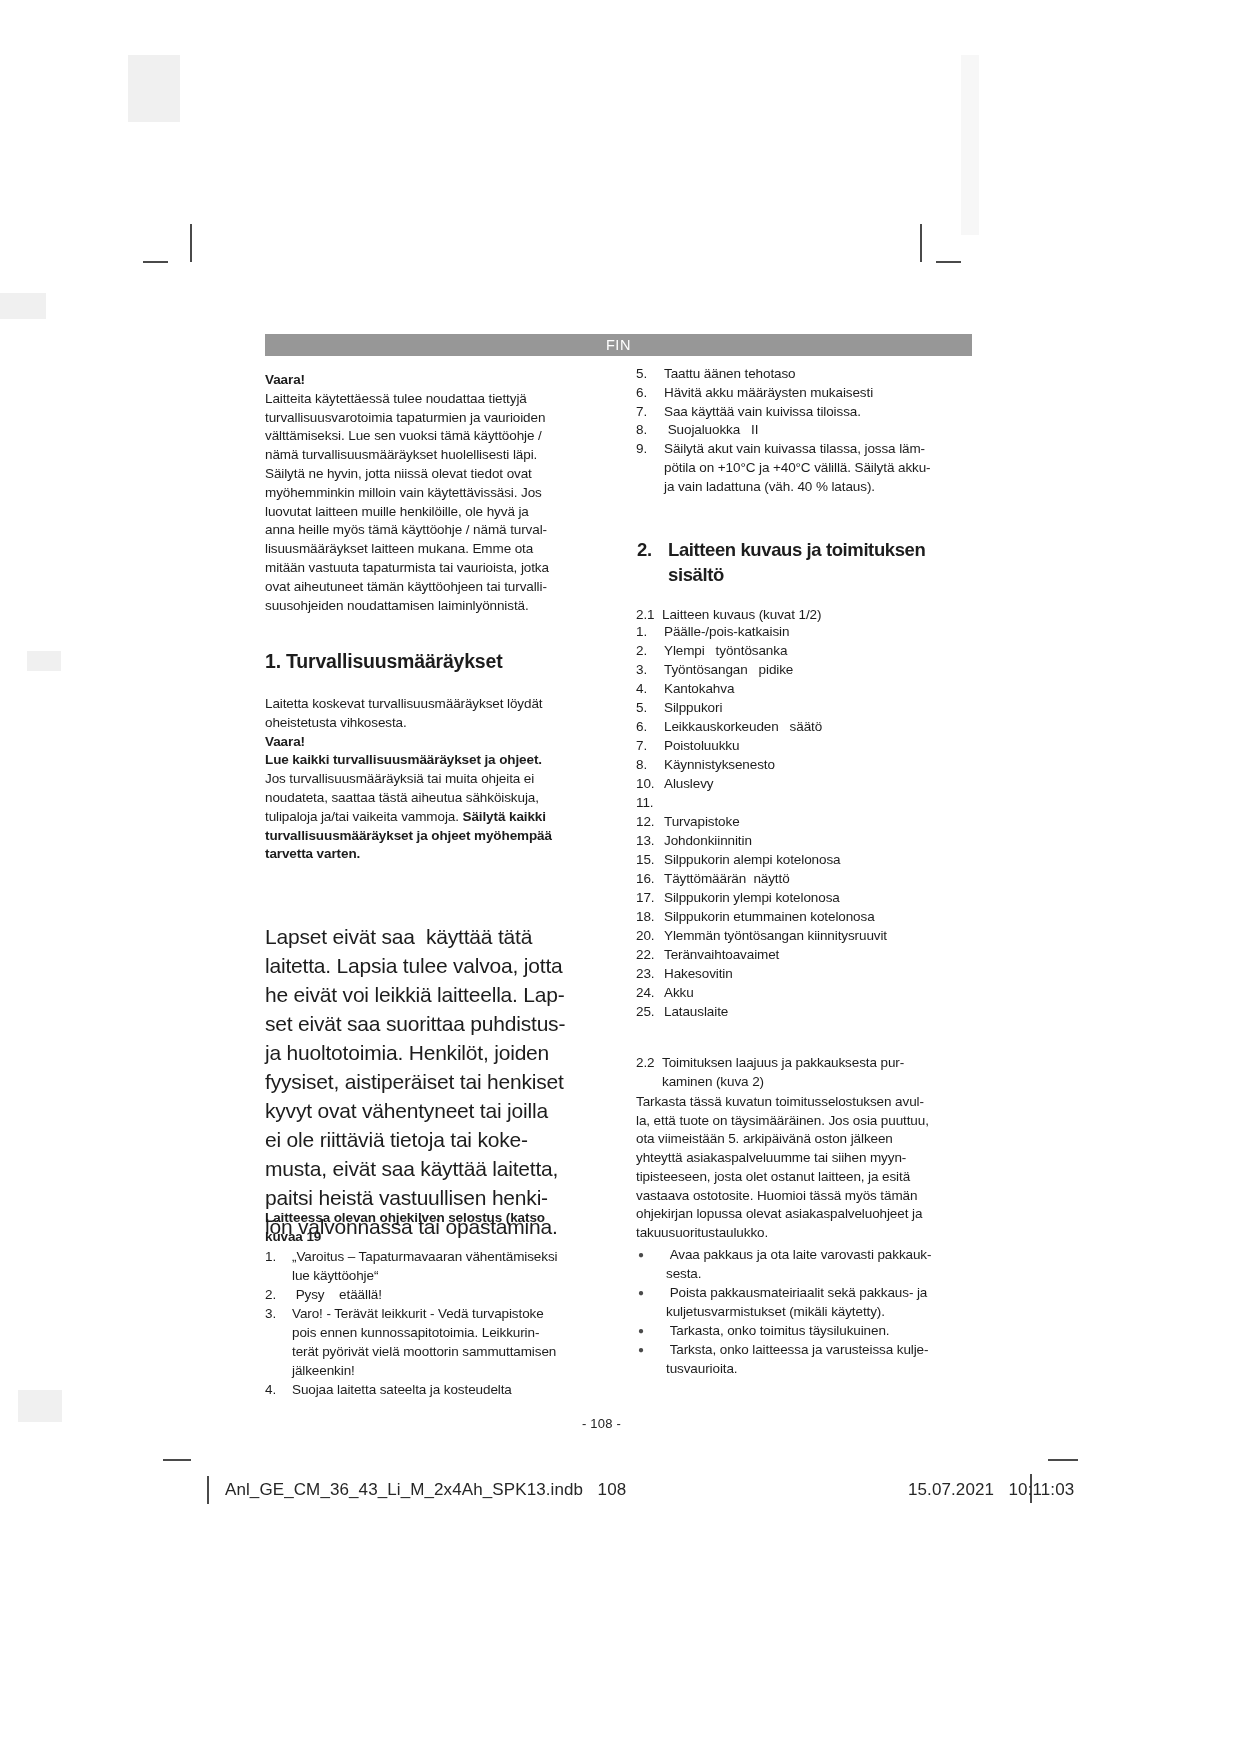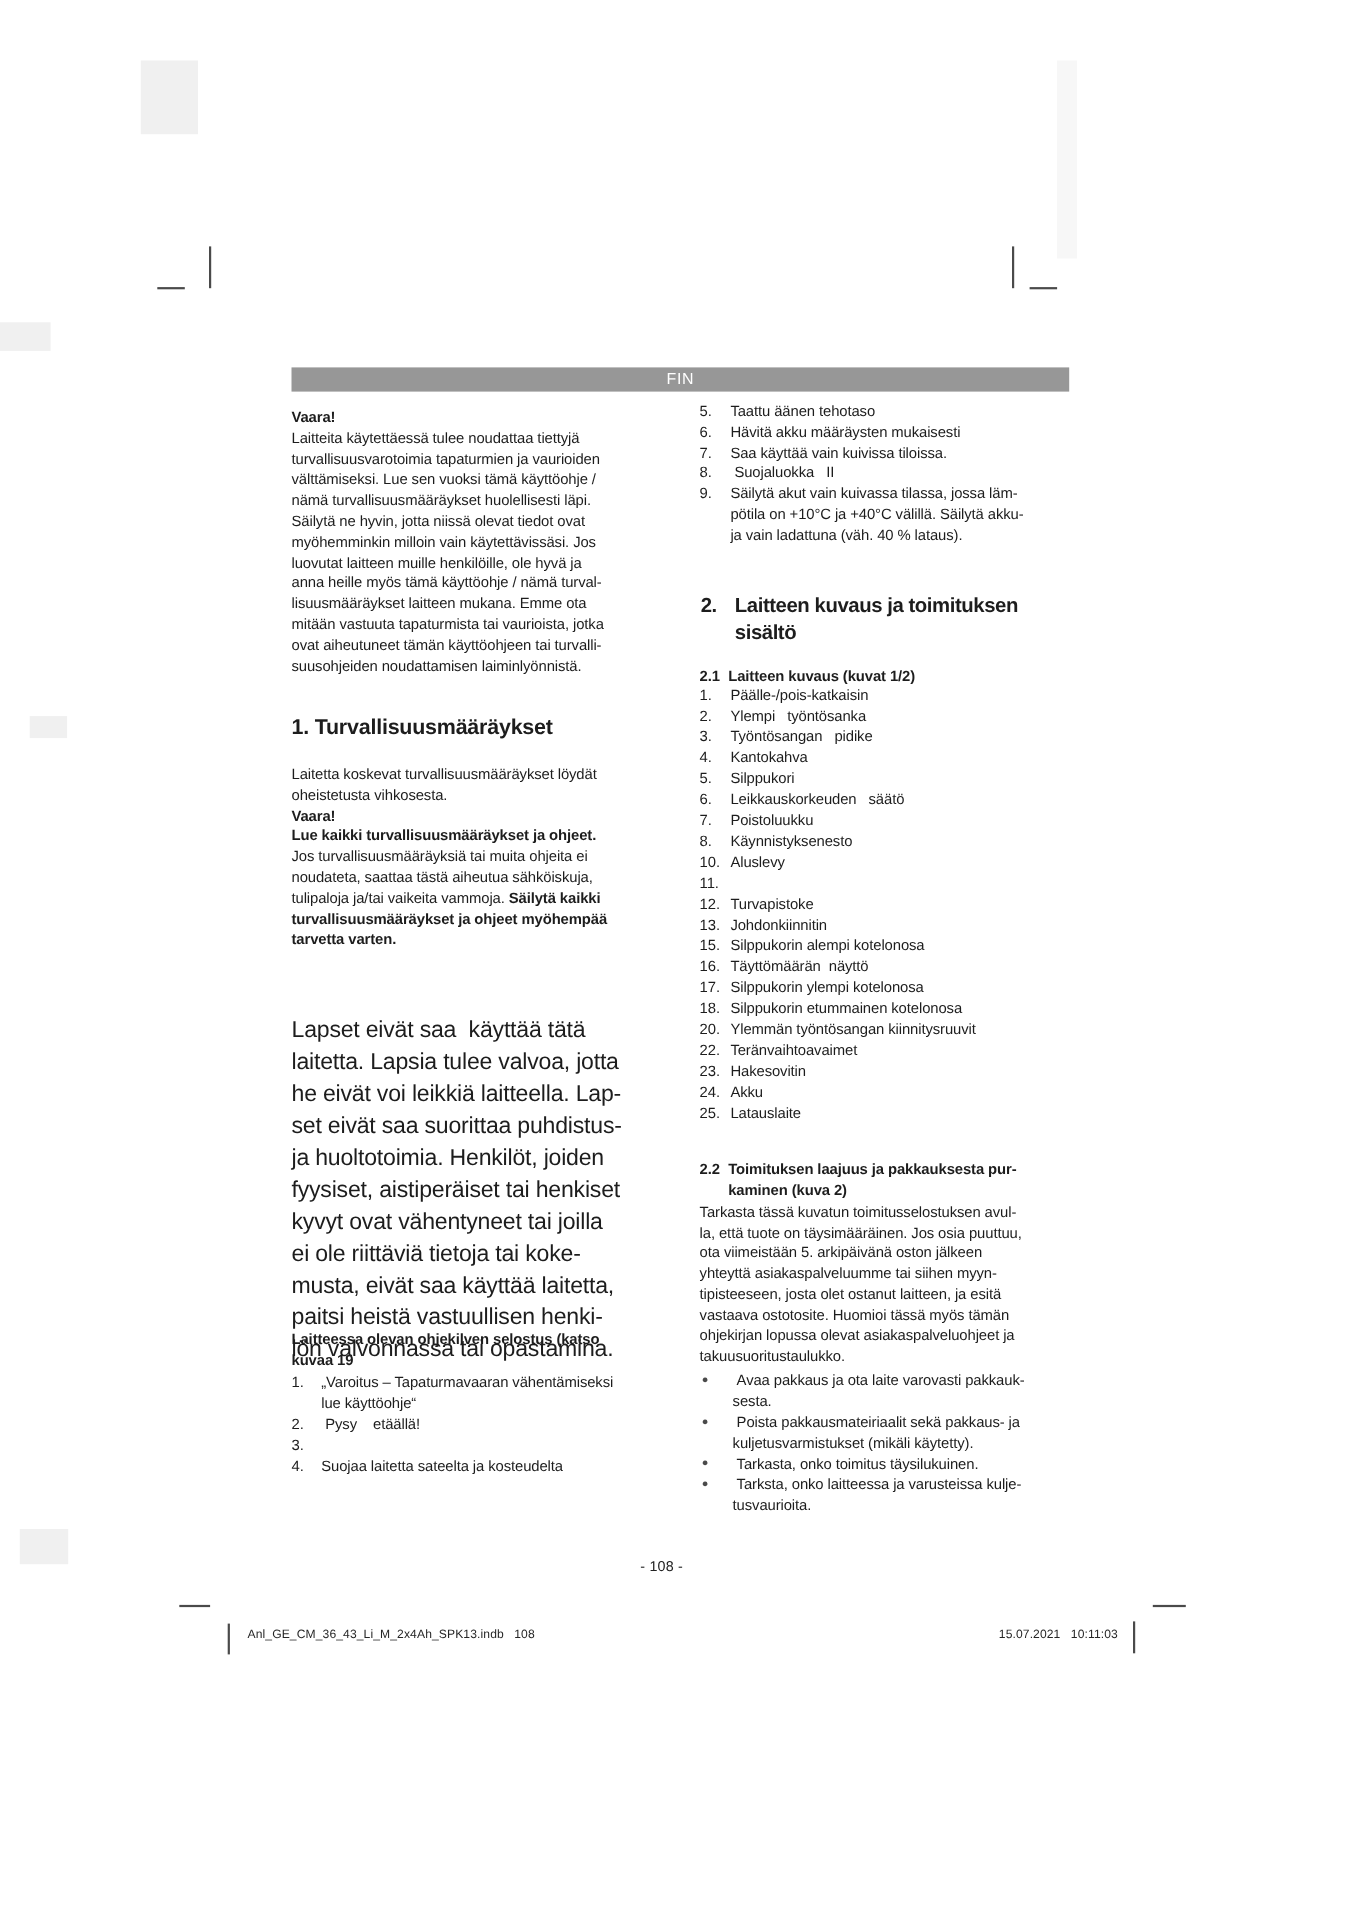--- a/index.html
+++ b/index.html
@@ -16,39 +16,39 @@
   .finbar {
     position:absolute; left:265px; top:334px; width:707px; height:22px;
     background:#979797; display:flex; align-items:center; justify-content:center;
   }
   .finbar .lang { color:#ffffff; font-size:14.5px; letter-spacing:0.6px; }
 
   
   .h1 { font-size:19.5px; font-weight:bold; letter-spacing:-0.2px; }
   .h2row { display:flex; font-size:18.5px; font-weight:bold; line-height:25px; letter-spacing:-0.4px; }
   .h2row .num { flex:0 0 31px; }
-  .h3row { display:flex; font-size:13.5px; font-weight:bold; line-height:19px; letter-spacing:-0.1px; }
+  .h3row { display:flex; font-size:13.5px; font-weight:normal; line-height:19px; letter-spacing:-0.1px; }
   .h3row .num { flex:0 0 26px; }
 
   
   .large { font-size:21px; line-height:29px; letter-spacing:-0.2px; }
 
   
   .list .li { display:flex; }
   .list .num { flex:0 0 27px; }
   .list.rcol .num { flex:0 0 28px; }
   .list .txt { white-space:pre-wrap; }
   .lh19 { line-height:19px; }
   .lh188 { line-height:18.8px; }
   .bullets .dot { flex:0 0 28px; font-size:10px; color:#4a4a4a; }
 
   
   .pagenum { position:absolute; left:248px; top:1416px; width:707px; text-align:center;
              font-size:13px; letter-spacing:0.2px; color:#222; }
-  .imprint { position:absolute; top:1480px; font-size:11px; color:#262626; letter-spacing:0.1px; white-space:pre-wrap; }
+  .imprint { position:absolute; top:1480px; font-size:17px; color:#262626; letter-spacing:0.1px; white-space:pre-wrap; }
 
   
   .mark { position:absolute; background:#4a4a4a; }
 
   
   .art { position:absolute; background:#f0f0f0; }
   .art.lighter { background:#f7f7f7; }
 </style>
 </head>
 <body>
@@ -119,20 +119,24 @@
 lue käyttöohje“</span>
       </div>
 
       <div class="li">
         <span class="num">2.</span>
         <span class="txt"> Pysy    etäällä!</span>
       </div>
 
       <div class="li">
         <span class="num">3.</span>
+        <span class="txt">Varo! - Terävät leikkurit - Vedä turvapistoke
+pois ennen kunnossapitotoimia. Leikkurin-
+terät pyörivät vielä moottorin sammuttamisen
+jälkeenkin!</span>
       </div>
 
       <div class="li">
         <span class="num">4.</span>
         <span class="txt">Suojaa laitetta sateelta ja kosteudelta</span>
       </div>
     </div>
 
   <div class="abs body list rcol lh188" style="left:636px; top:365px; width:345px;">
 

